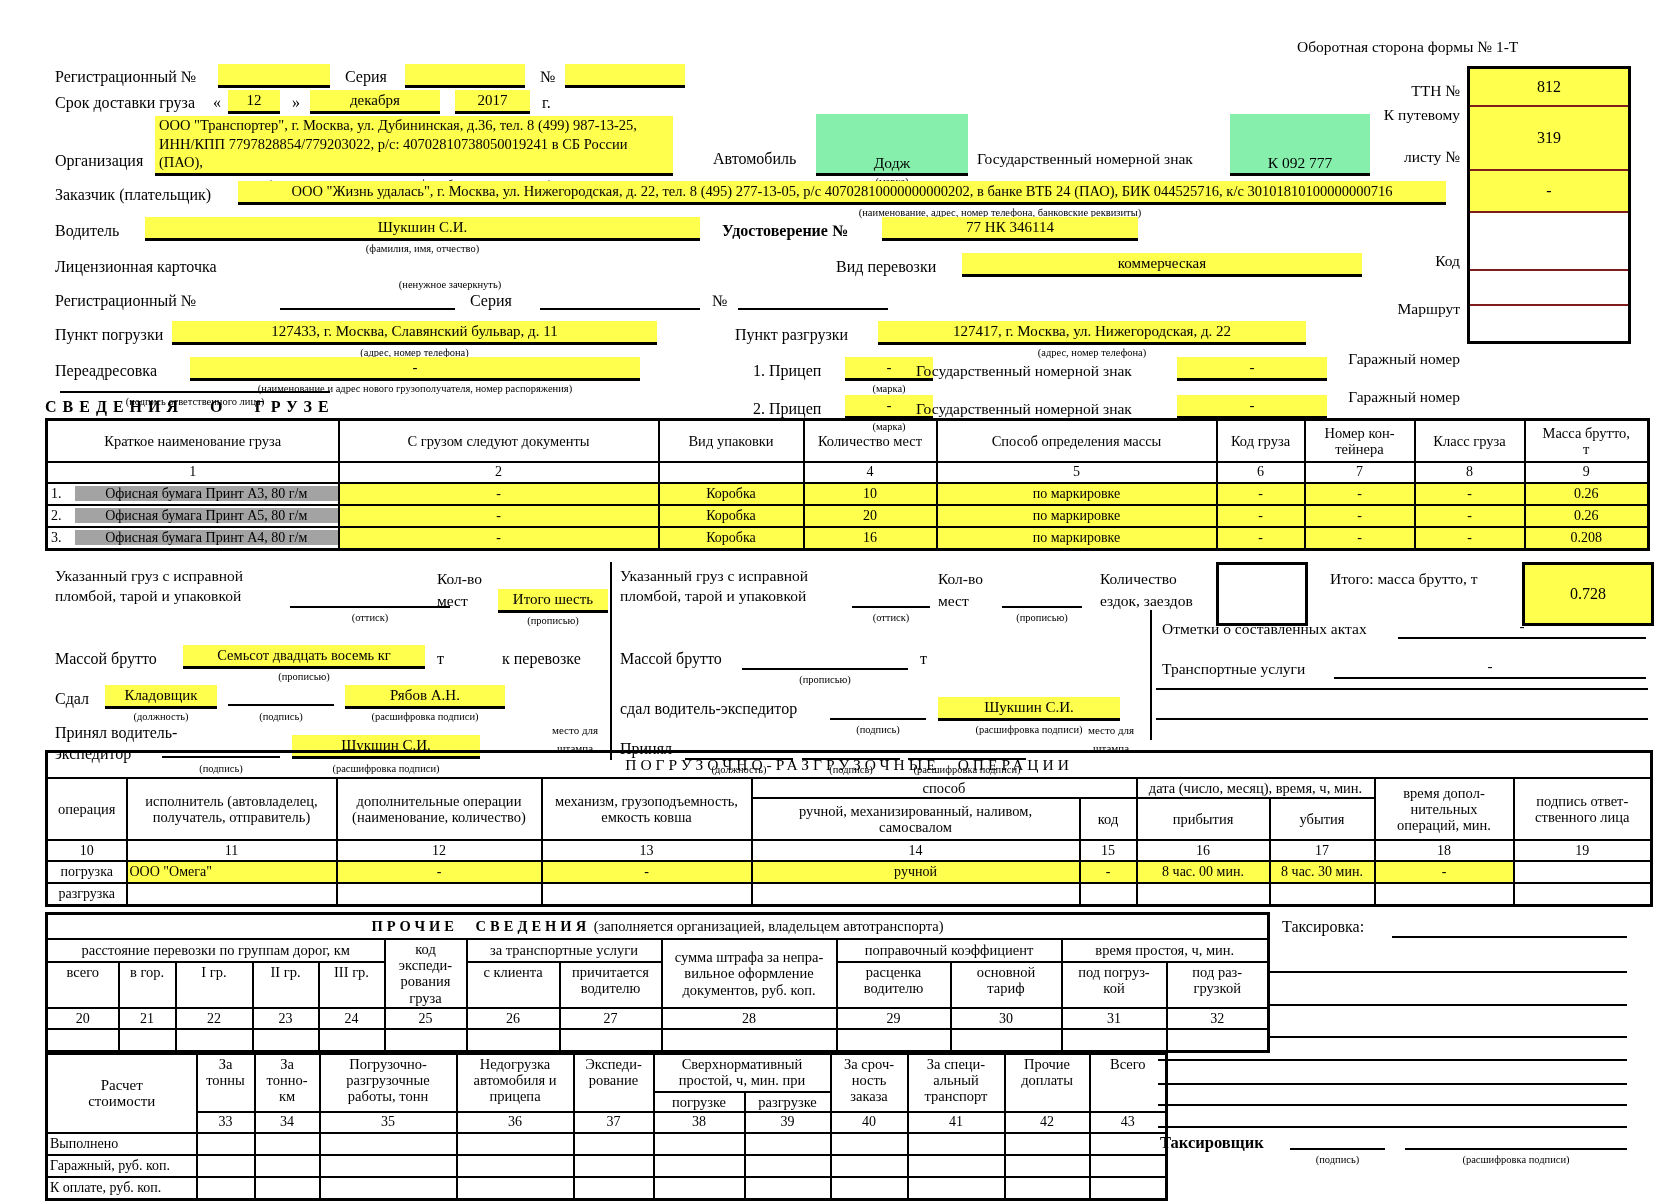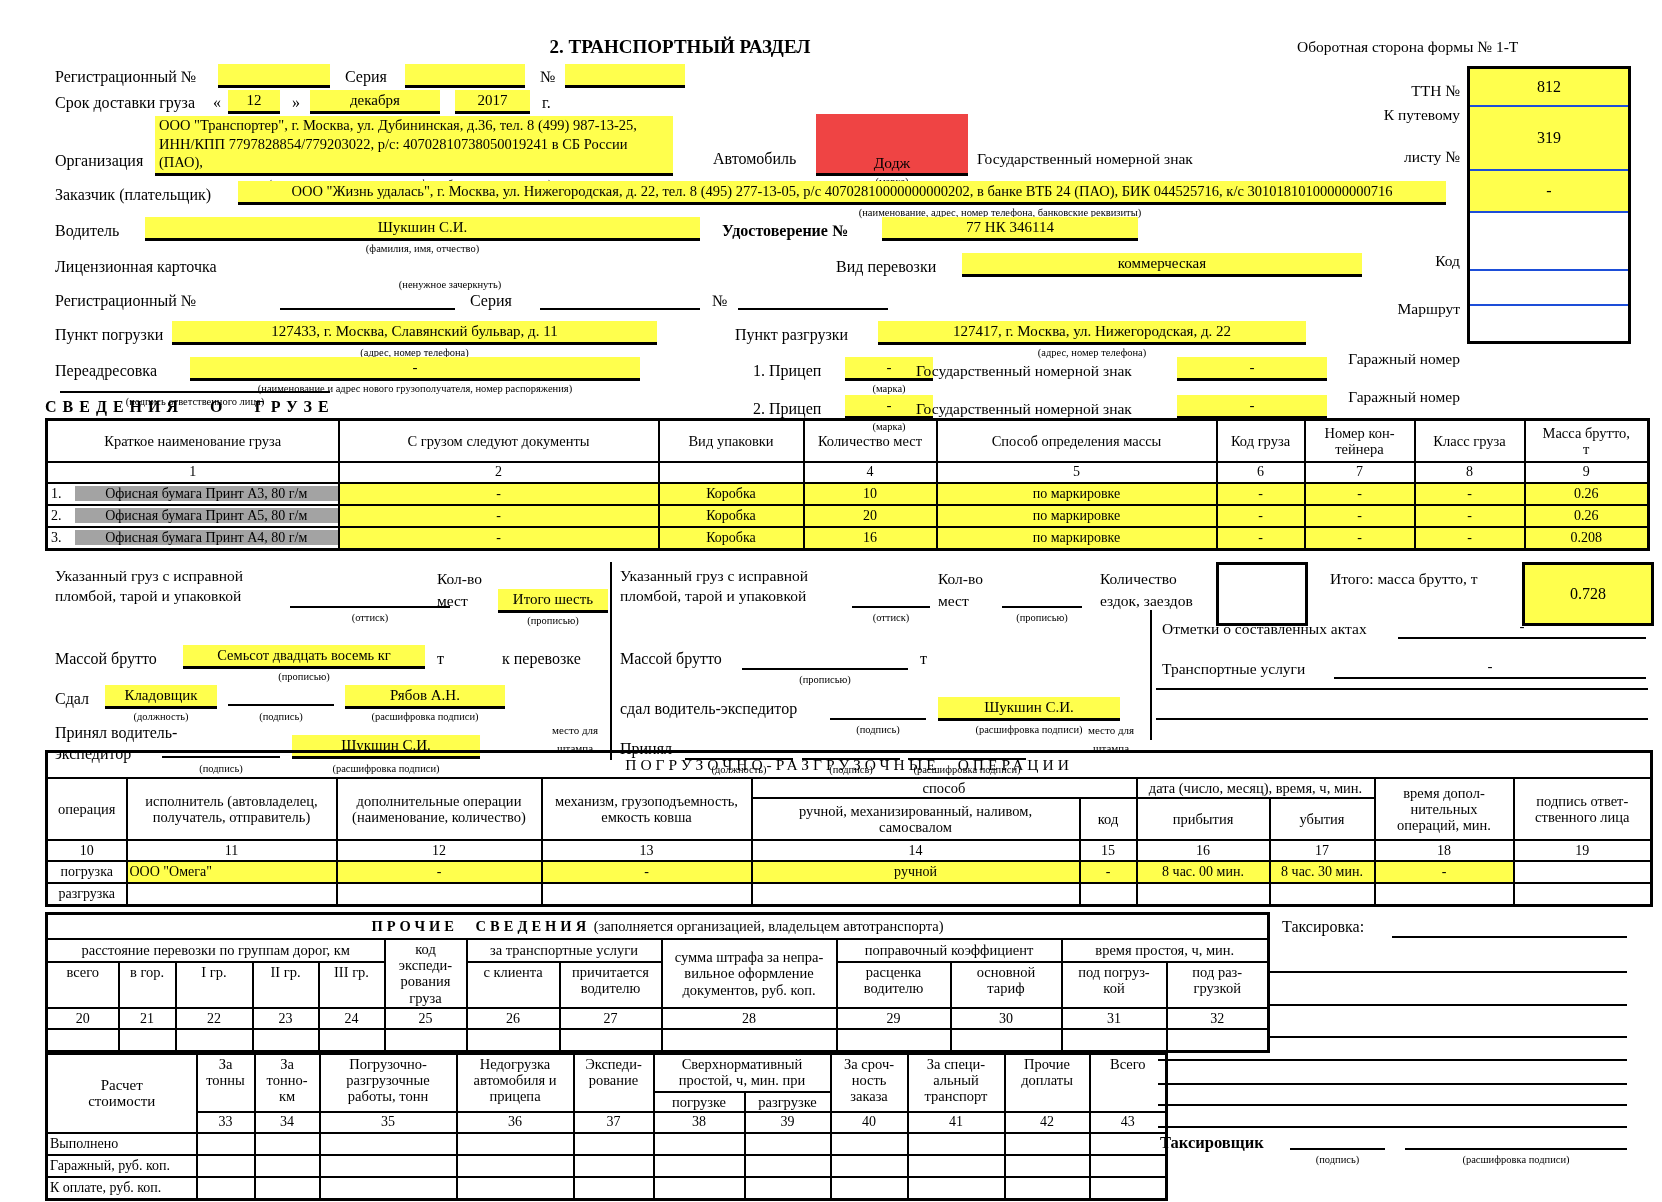--- a/index.html
+++ b/index.html
@@ -6,28 +6,28 @@
   .page{position:relative;width:1662px;height:1202px;background:#fff;color:#000;
         font-family:"Liberation Serif", serif;overflow:hidden}
   .lbl{position:absolute;font-size:16px;white-space:nowrap;line-height:1.15}
   .s{font-size:15.5px}
   .pre{white-space:pre-line}
   .b{font-weight:bold}
   .cap{position:absolute;font-size:10.5px;text-align:center;white-space:nowrap;line-height:1.05}
   .fld{position:absolute;border-bottom:3px solid #000;text-align:center;font-size:15px;
        height:21px;line-height:20px;white-space:nowrap;overflow:hidden}
   .y{background:#FFFF4D}
-  .tall{position:absolute;background:#ef4444;border-bottom:3px solid #000;display:flex;
+  .tall{position:absolute;background:#86efac;border-bottom:3px solid #000;display:flex;
         align-items:flex-end;justify-content:center;font-size:15.5px;padding-bottom:1px}
   .wfld{position:absolute;border-bottom:2.5px solid #000;height:20px}
   .line{position:absolute;border-bottom:2.5px solid #000}
   .vline{position:absolute;border-left:2px solid #000}
   .box{position:absolute;border:3px solid #000;display:flex;align-items:center;justify-content:center;font-size:16px}
   .ttnbox{position:absolute;left:1467px;top:66px;width:158px;border:3px solid #000}
-  .ttnrow{display:flex;align-items:center;justify-content:center;font-size:16px;border-top:2px solid #1d4ed8}
+  .ttnrow{display:flex;align-items:center;justify-content:center;font-size:16px;border-top:2px solid #7f1d1d}
   .ttnrow:first-child{border-top:none}
   .tblwrap{position:absolute}
   table{border-collapse:collapse;table-layout:fixed;width:100%}
   table.outer{border:3px solid #000}
   td{border:2px solid #000;text-align:center;vertical-align:middle;font-size:14.5px;
      line-height:1.12;padding:1px 3px;overflow:hidden;font-weight:normal}
   .vt{vertical-align:top}
   .num td{font-size:14px;height:19px;padding:0}
   .drow td{font-size:14px;height:20px;padding:0 2px}
   .yc{background:#FFFF4D}
@@ -37,21 +37,20 @@
   .rn{width:24px;background:#fff;text-align:left;padding-left:3px}
   .yf{flex:1;background:#a3a3a3;text-align:center}
   .rowlbl{text-align:left;font-size:14.5px;padding-left:4px}
   .stamp{position:absolute;font-size:11px;text-align:center;white-space:pre-line;line-height:1.6}
 </style>
 </head>
 <body>
 
 <div class="page">
 
-  <div class="lbl b" style="left:0;top:36px;width:1360px;text-align:center;font-size:19px">2. ТРАНСПОРТНЫЙ РАЗДЕЛ</div>
   <div class="lbl s" style="left:1297px;top:38px">Оборотная сторона формы № 1-Т</div>
 
   <div class="lbl" style="left:55px;top:68px">Регистрационный №</div>
   <div class="fld y" style="left:218px;top:64px;width:112px"></div>
   <div class="lbl" style="left:345px;top:68px">Серия</div>
   <div class="fld y" style="left:405px;top:64px;width:120px"></div>
   <div class="lbl" style="left:540px;top:68px">№</div>
   <div class="fld y" style="left:565px;top:64px;width:120px"></div>
 
   <div class="lbl" style="left:55px;top:94px">Срок доставки груза</div>
@@ -65,20 +64,21 @@
   <div class="lbl" style="left:55px;top:152px">Организация</div>
   <div class="fld y pre" style="left:155px;top:116px;width:510px;height:57px;font-size:14.5px;line-height:18.5px;text-align:left;padding:0 4px;white-space:pre-line">ООО "Транспортер", г. Москва, ул. Дубининская, д.36, тел. 8 (499) 987-13-25,
 ИНН/КПП 7797828854/779203022, р/с: 40702810738050019241 в СБ России (ПАО),
 к/с: 30101810400000000225, БИК: 044525225</div>
   <div class="cap" style="left:155px;top:178px;width:510px">(наименование, адрес, номер телефона, банковские реквизиты)</div>
 
   <div class="lbl" style="left:713px;top:150px">Автомобиль</div>
   <div class="tall" style="left:816px;top:114px;width:152px;height:58px">Додж</div>
   <div class="cap" style="left:816px;top:176px;width:152px">(марка)</div>
   <div class="lbl s" style="left:977px;top:150px">Государственный номерной знак</div>
+  <div class="tall" style="left:1230px;top:114px;width:140px;height:58px">К 092 777</div>
 
   <div class="lbl" style="left:55px;top:186px">Заказчик (плательщик)</div>
   <div class="fld y" style="left:238px;top:181px;width:1208px;font-size:14.5px">ООО "Жизнь удалась", г. Москва, ул. Нижегородская, д. 22, тел. 8 (495) 277-13-05, р/с 40702810000000000202, в банке ВТБ 24 (ПАО), БИК 044525716, к/с 30101810100000000716</div>
   <div class="cap" style="left:690px;top:207px;width:620px">(наименование, адрес, номер телефона, банковские реквизиты)</div>
 
   <div class="lbl" style="left:55px;top:222px">Водитель</div>
   <div class="fld y" style="left:145px;top:217px;width:555px">Шукшин С.И.</div>
   <div class="cap" style="left:145px;top:243px;width:555px">(фамилия, имя, отчество)</div>
   <div class="lbl b" style="left:722px;top:222px">Удостоверение №</div>
   <div class="fld y" style="left:882px;top:217px;width:256px">77 НК 346114</div>

